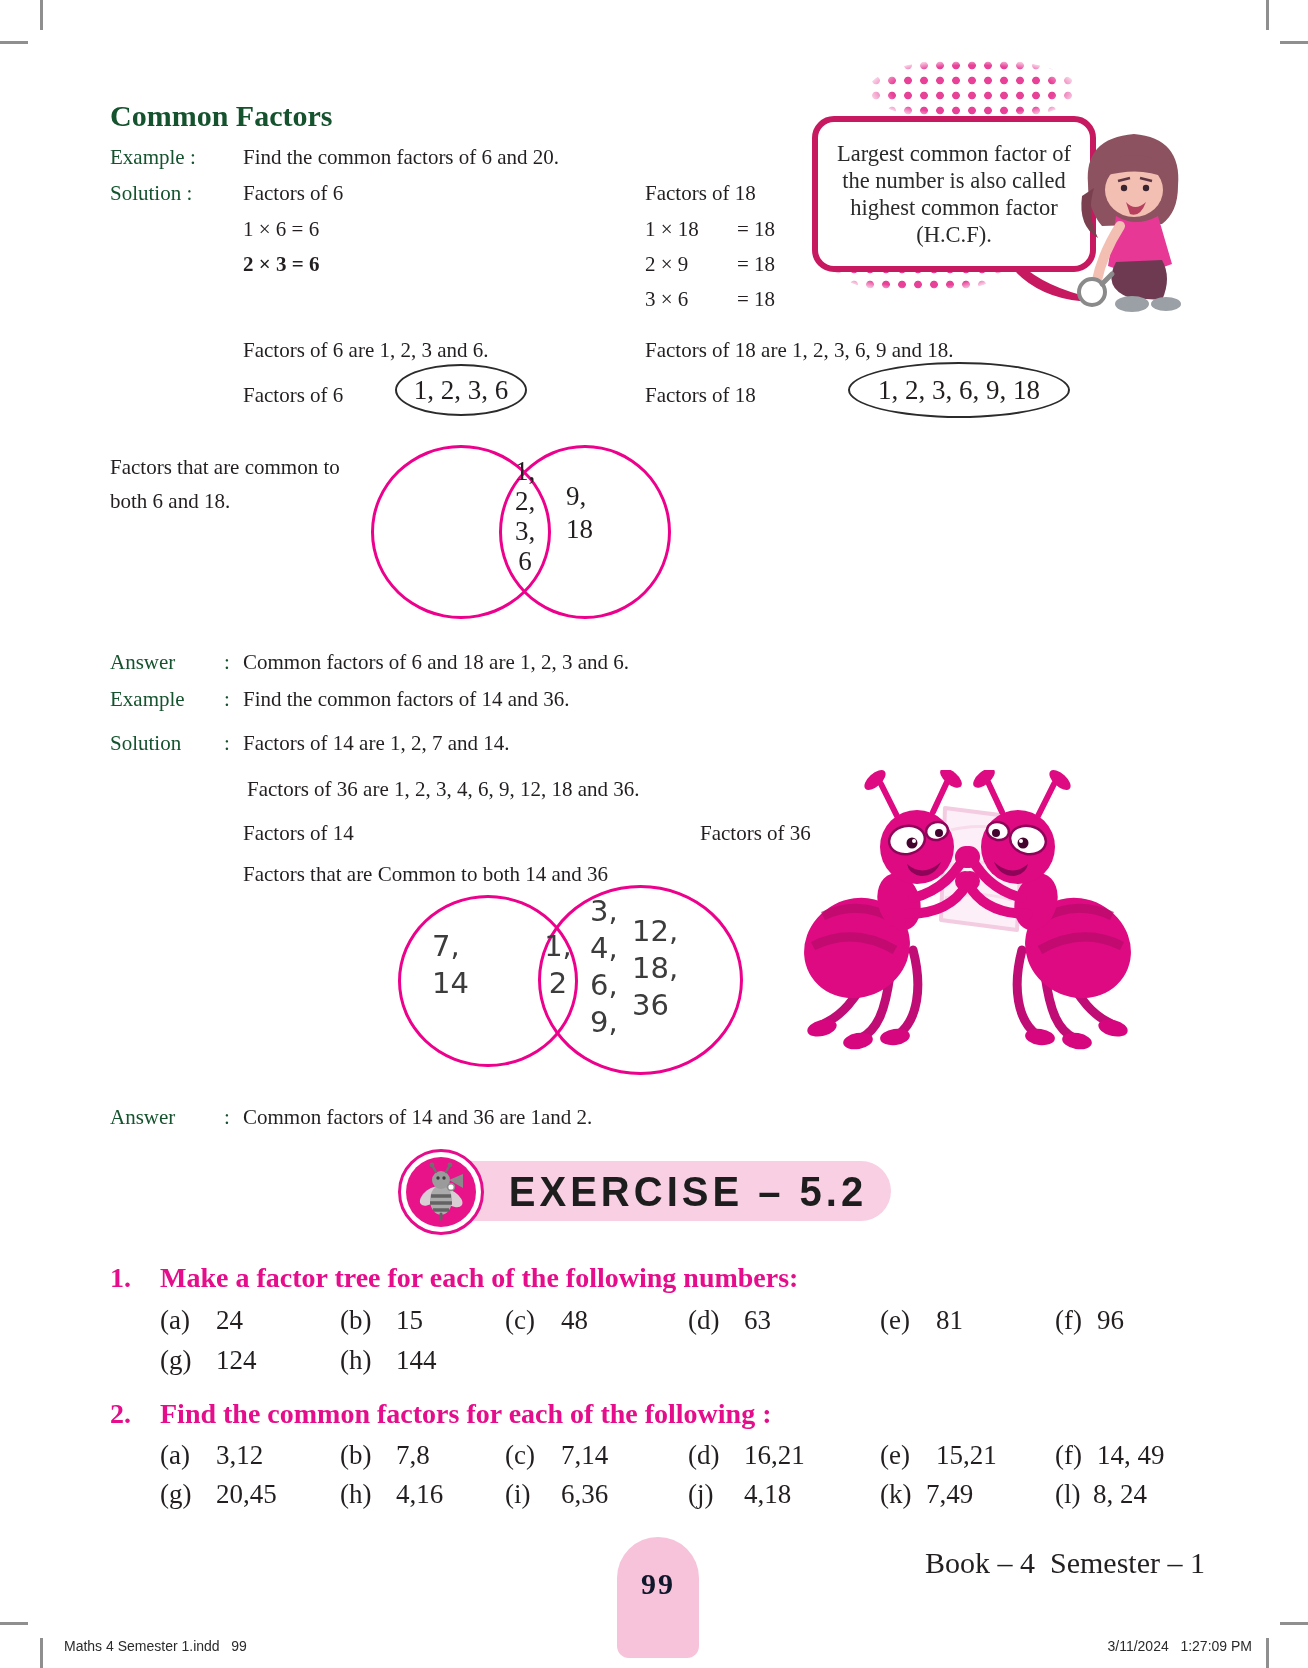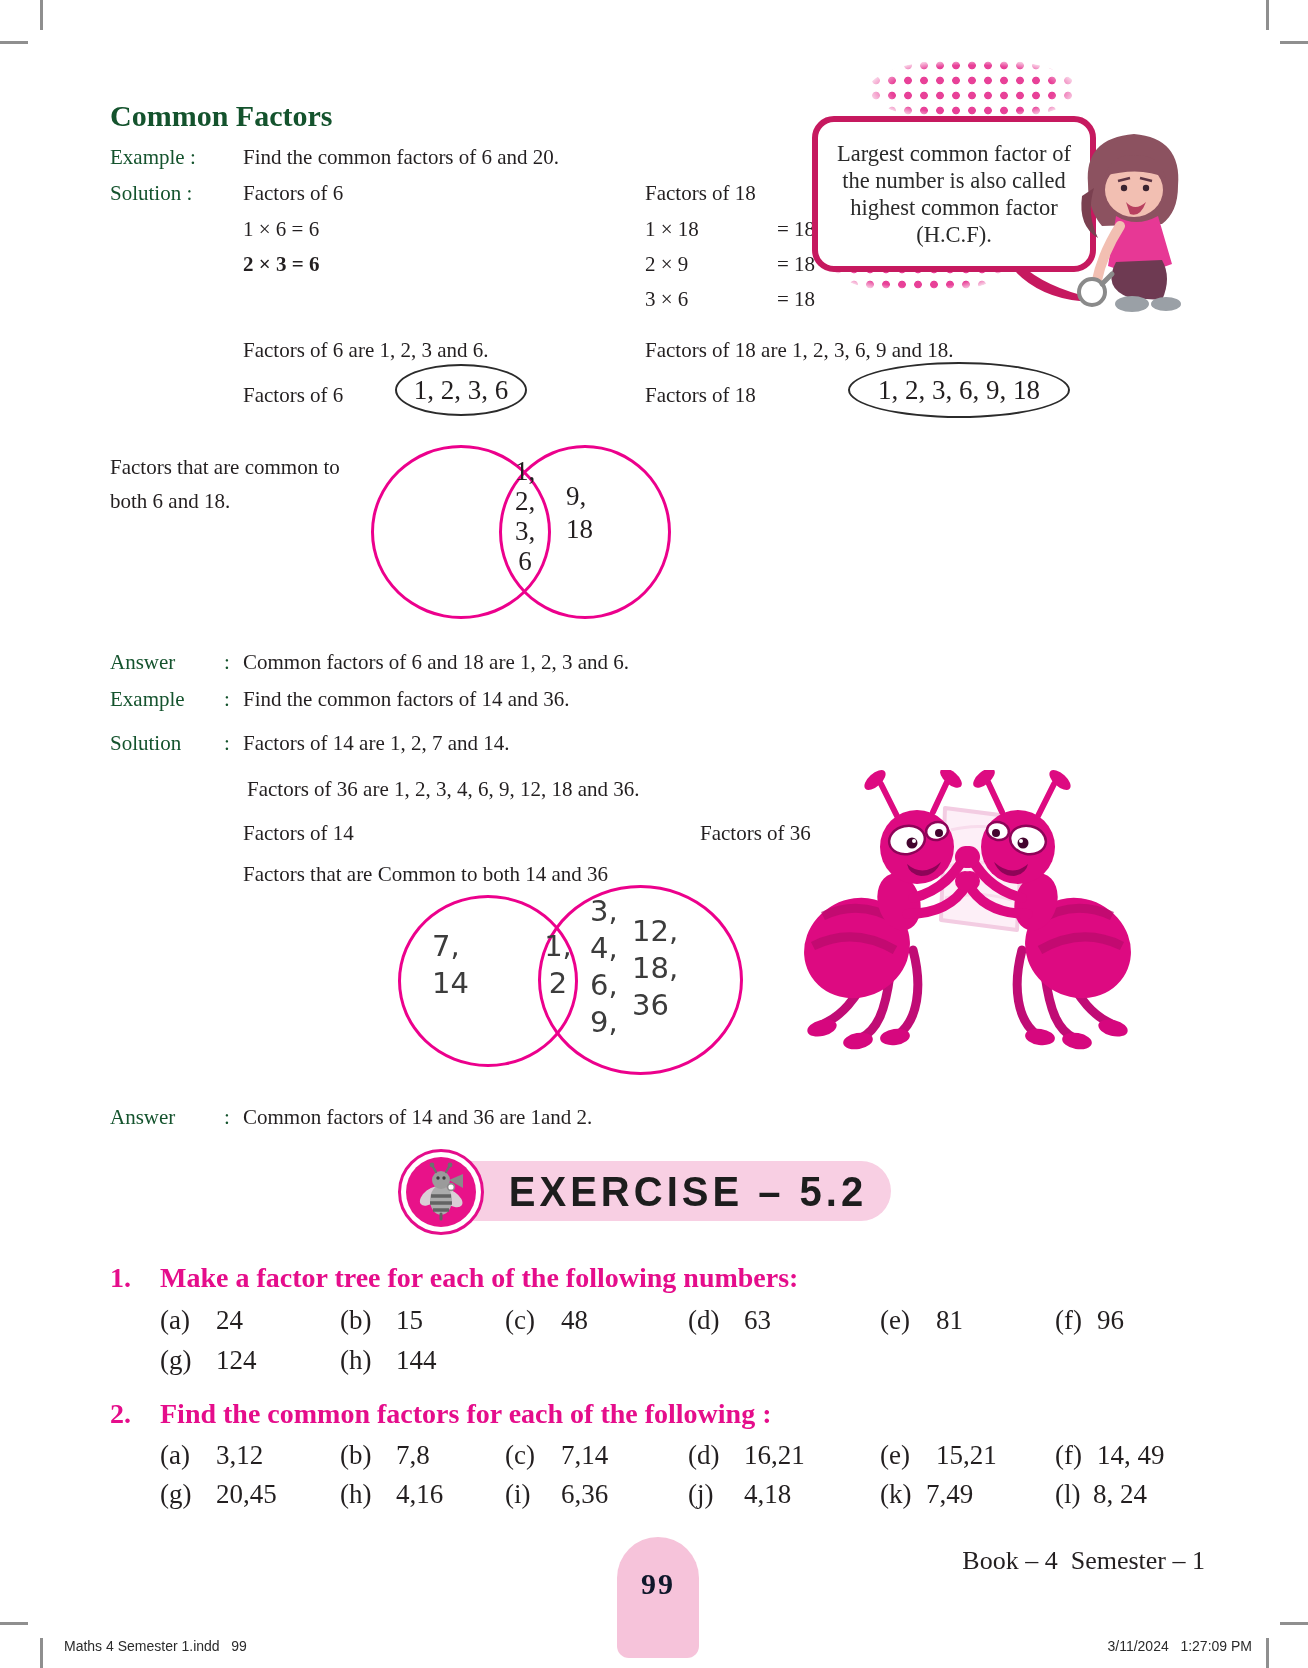--- a/index.html
+++ b/index.html
@@ -55,22 +55,22 @@
   .opt{display:flex;font-size:27px;white-space:nowrap;}
   .opt .lab{width:56px;}
   
   .pagetab{
     position:absolute;left:617px;top:1537px;width:82px;height:121px;
     background:#f6c3da;border-radius:41px 41px 12px 12px;
     display:flex;justify-content:center;align-items:flex-start;
   }
   .pagetab .pnum{font-weight:bold;font-size:30px;letter-spacing:2px;margin-top:30px;color:#0f172a;}
   .printline{font-family:"Liberation Sans",sans-serif;font-size:14px;color:#2b2b2b;white-space:pre;}
-  .bookinfo{font-size:26px;white-space:pre;}
-  .eqr{display:flex;gap:40px;}
+  .bookinfo{font-size:30px;white-space:pre;}
+  .eqr{display:flex;}
   .eqr .lhs{width:92px;}
   .vnum-serif{font-size:27px;line-height:30px;text-align:center;}
   .vnum-sans{font-family:"DejaVu Sans",sans-serif;font-size:29px;line-height:37px;color:#3c3c3c;}
 </style>
 </head>
 <body>
 
 <div class="cropV" style="left:40px;top:0;"></div>
 <div class="cropH" style="left:0;top:41px;"></div>
 <div class="cropV" style="left:1266px;top:0;"></div>

